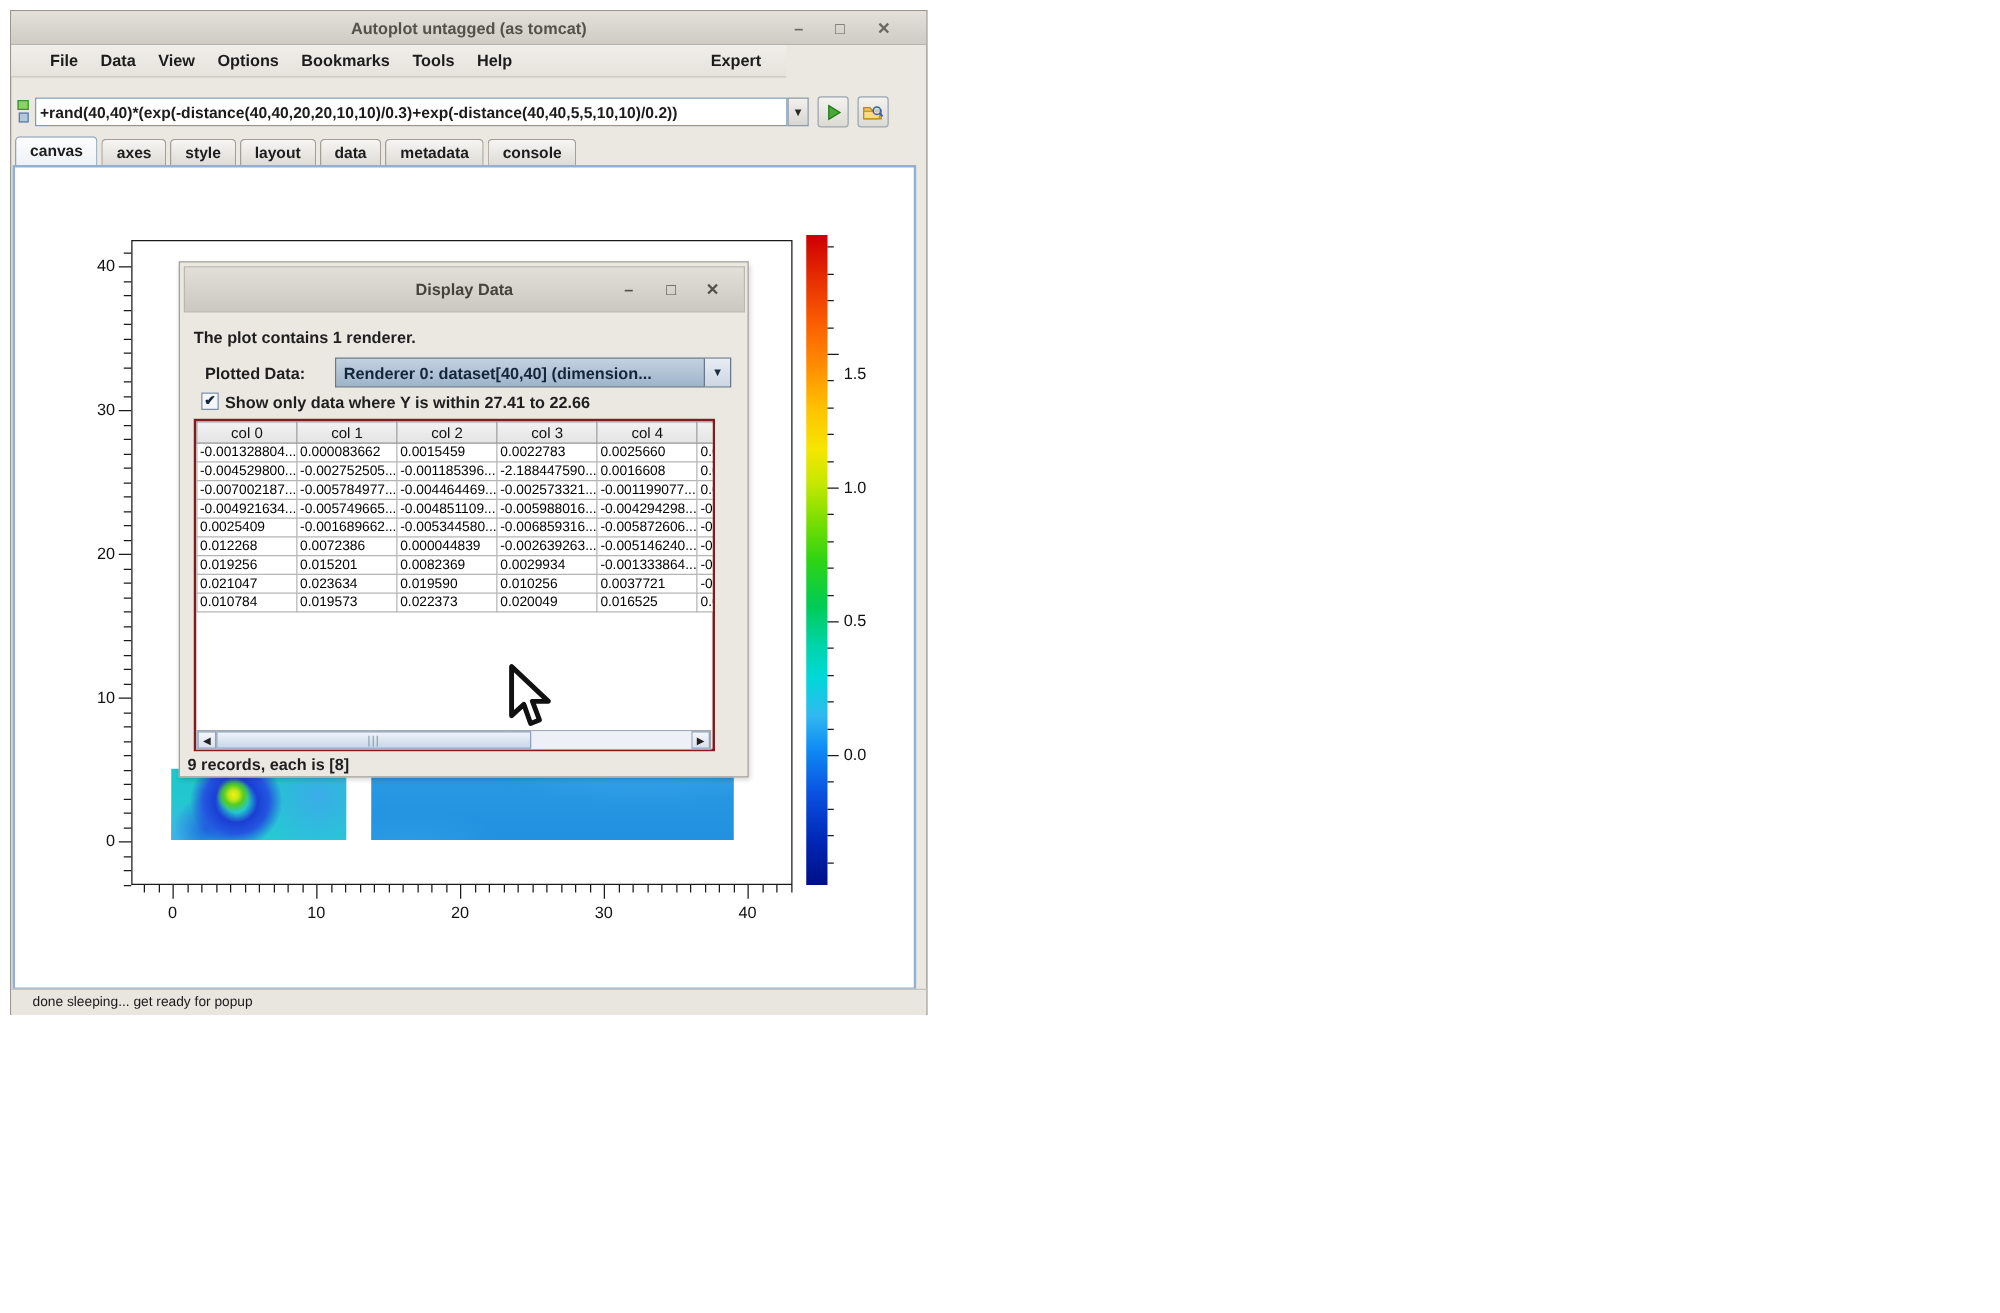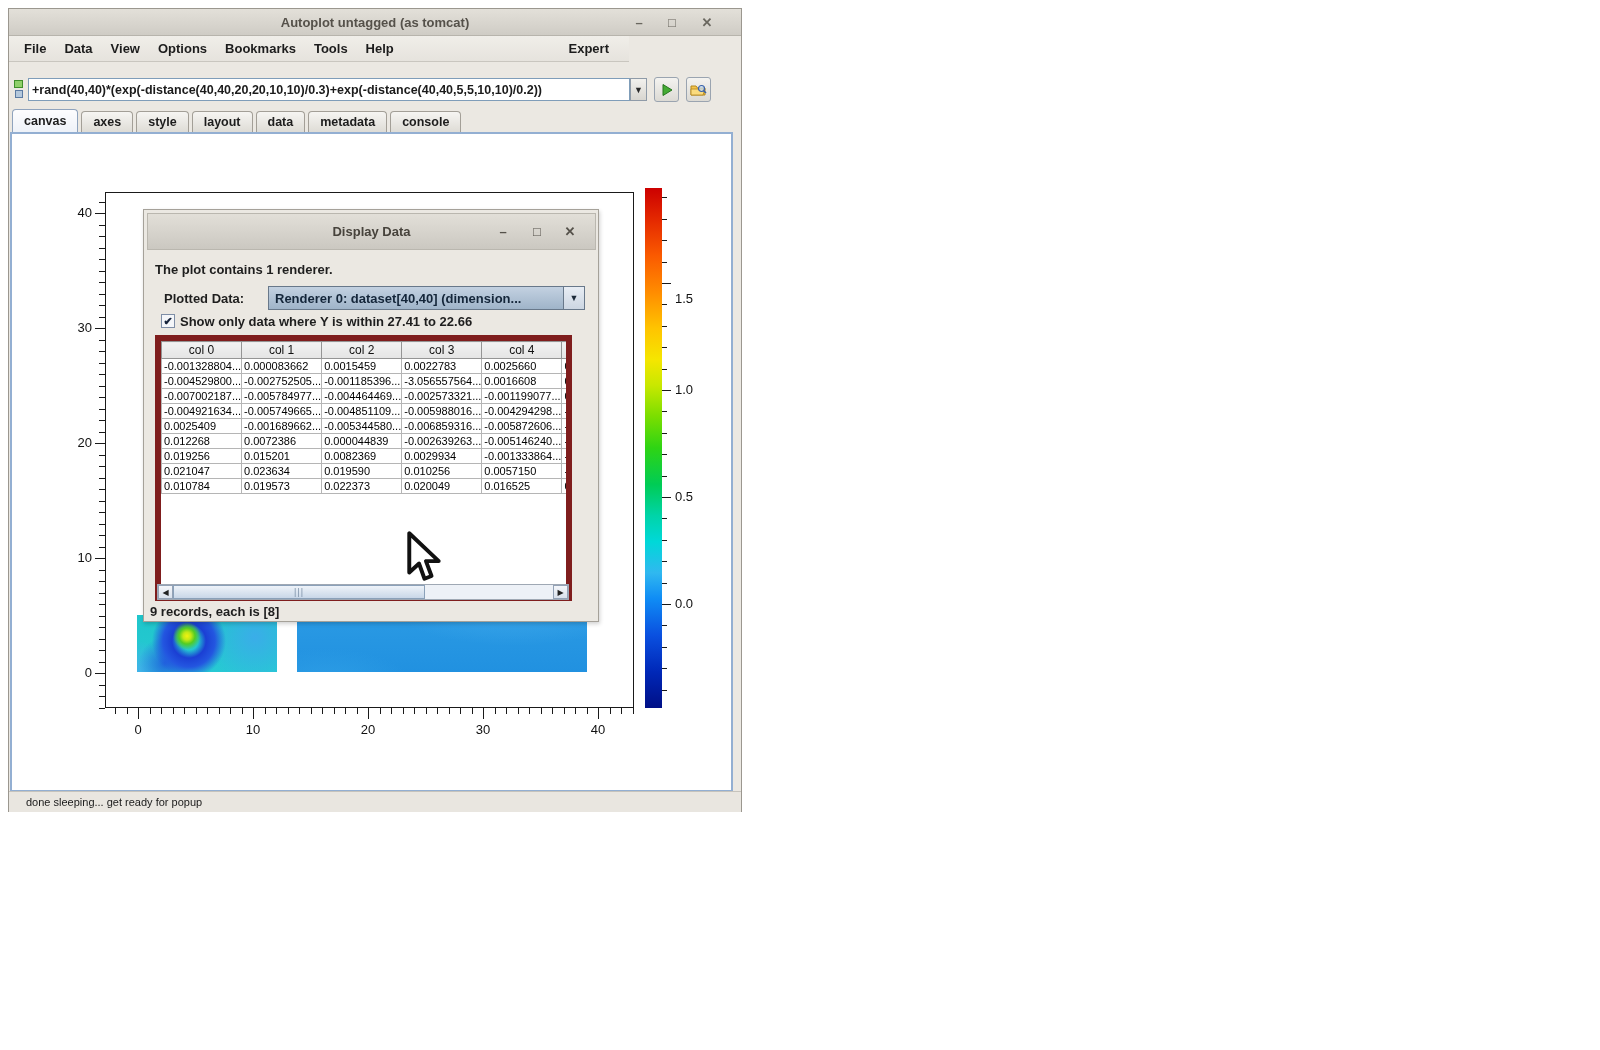--- a/index.html
+++ b/index.html
@@ -14,21 +14,21 @@
                 background:#ebe8e2; border:1px solid #9b978f; }
   #titlebar { left:9px; top:9px; width:732px; height:27px;
               background:linear-gradient(#e3e0d9,#cfccc5);
               border-bottom:1px solid #b7b4ac; text-align:center;
               font-size:13px; color:#55514a; line-height:27px; font-weight:600; }
   .winbtn { position:absolute; top:5px; width:18px; height:18px; text-align:center;
             line-height:18px; font-size:13px; color:#6a675f; cursor:default; }
   #menubar { left:9px; top:36px; width:620px; height:26px;
              background:linear-gradient(#f0eee9,#e6e3dd);
              border-bottom:1px solid #c9c6bf; display:flex; align-items:center;
-             padding:0 20px 0 6px; }
+             padding:0 20px 0 22px; }
   .menu-item { font-size:13px; font-weight:600; color:#1c1c1c; padding:0 9px; }
   #menu-expert { margin-left:auto; font-size:13px; font-weight:600; color:#1c1c1c; }
 
   
   #src-icon-green { left:14px; top:80px; width:9px; height:8px; background:#8fd06a;
                     border:1px solid #3f8f2b; }
   #src-icon-blue  { left:15px; top:90px; width:8px; height:8px; background:#b4c8dc;
                     border:1px solid #5b7ba3; }
   #address-input { left:28px; top:78px; width:602px; height:23px;
                    border:1px solid #7f9db9; background:#fff; padding:0 3px;
@@ -98,21 +98,21 @@
                      padding-left:6px; white-space:nowrap; overflow:hidden; }
   #dlg-combo-arrow { width:21px; height:22px; background:linear-gradient(#e8edf4,#ccd6e2);
                      border-left:1px solid #68788a; text-align:center; line-height:22px;
                      font-size:9px; color:#1d2b3a; }
   #dlg-checkbox { position:absolute; left:17px; top:104px; width:14px; height:14px;
                   background:#f4f6f9; border:1px solid #7e8ea6; font-size:11px;
                   line-height:13px; text-align:center; color:#16233a; font-weight:700; }
 
   
   #dlg-tablebox { position:absolute; left:11px; top:125px; width:417px; height:266px;
-                  background:#fff; border:6px solid #7f1d1d; overflow:hidden; }
+                  background:#fff; border:2px solid #7f1d1d; overflow:hidden; }
   table#data-table { border-collapse:collapse; table-layout:fixed; }
   #data-table th { height:17px; background:linear-gradient(#f2f2f2,#e4e4e4);
                    border:1px solid #949494; font-size:12px; font-weight:400;
                    color:#111; padding:0; white-space:nowrap; overflow:hidden; }
   #data-table td { height:15px; border:1px solid #b5b5b5; font-size:11px; color:#000;
                    padding:0 0 0 2px; white-space:nowrap; overflow:hidden; background:#fff; }
   
   #dlg-hscroll { position:absolute; left:13px; top:374px; width:412px; height:16px;
                  background:#e9eef6; border:1px solid #9fa8b4; display:flex; }
   .sb-arrow { width:15px; height:14px; background:linear-gradient(#f4f6fa,#d9e1ec);
@@ -365,21 +365,21 @@
               <td>0.000083662</td>
               <td>0.0015459</td>
               <td>0.0022783</td>
               <td>0.0025660</td>
               <td>0.00</td>
             </tr>
             <tr>
               <td>-0.004529800...</td>
               <td>-0.002752505...</td>
               <td>-0.001185396...</td>
-              <td>-3.056557564...</td>
+              <td>-2.188447590...</td>
               <td>0.0016608</td>
               <td>0.00</td>
             </tr>
             <tr>
               <td>-0.007002187...</td>
               <td>-0.005784977...</td>
               <td>-0.004464469...</td>
               <td>-0.002573321...</td>
               <td>-0.001199077...</td>
               <td>0.00</td>
@@ -414,21 +414,21 @@
               <td>0.0082369</td>
               <td>0.0029934</td>
               <td>-0.001333864...</td>
               <td>-0.0</td>
             </tr>
             <tr>
               <td>0.021047</td>
               <td>0.023634</td>
               <td>0.019590</td>
               <td>0.010256</td>
-              <td>0.0057150</td>
+              <td>0.0037721</td>
               <td>-0.0</td>
             </tr>
             <tr>
               <td>0.010784</td>
               <td>0.019573</td>
               <td>0.022373</td>
               <td>0.020049</td>
               <td>0.016525</td>
               <td>0.00</td>
             </tr>

